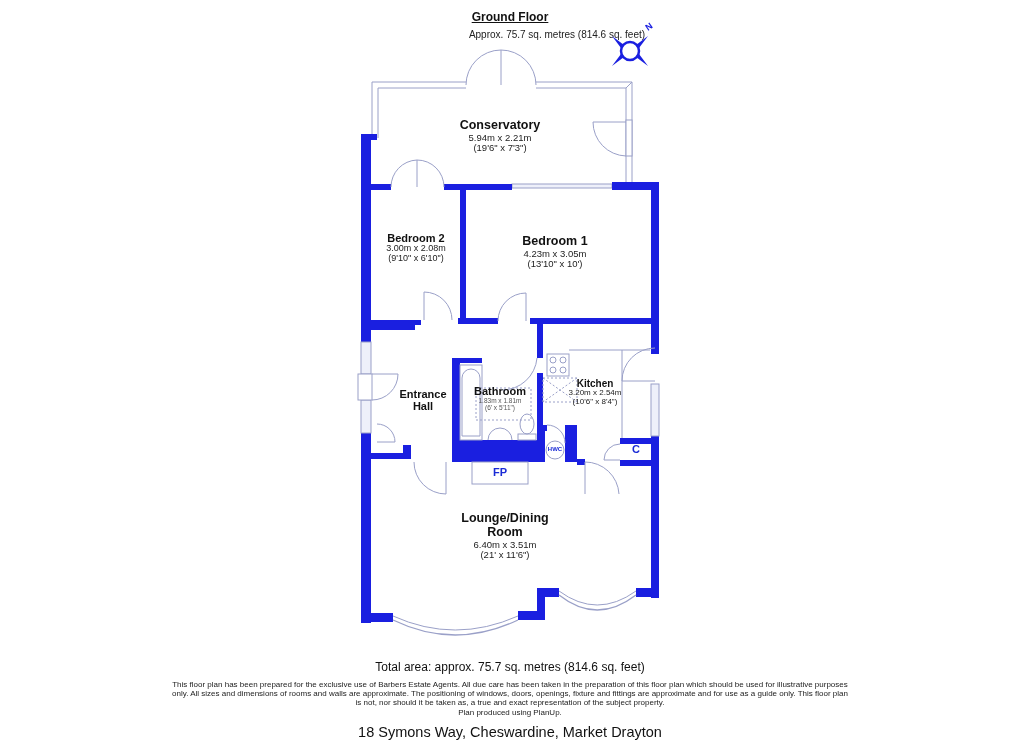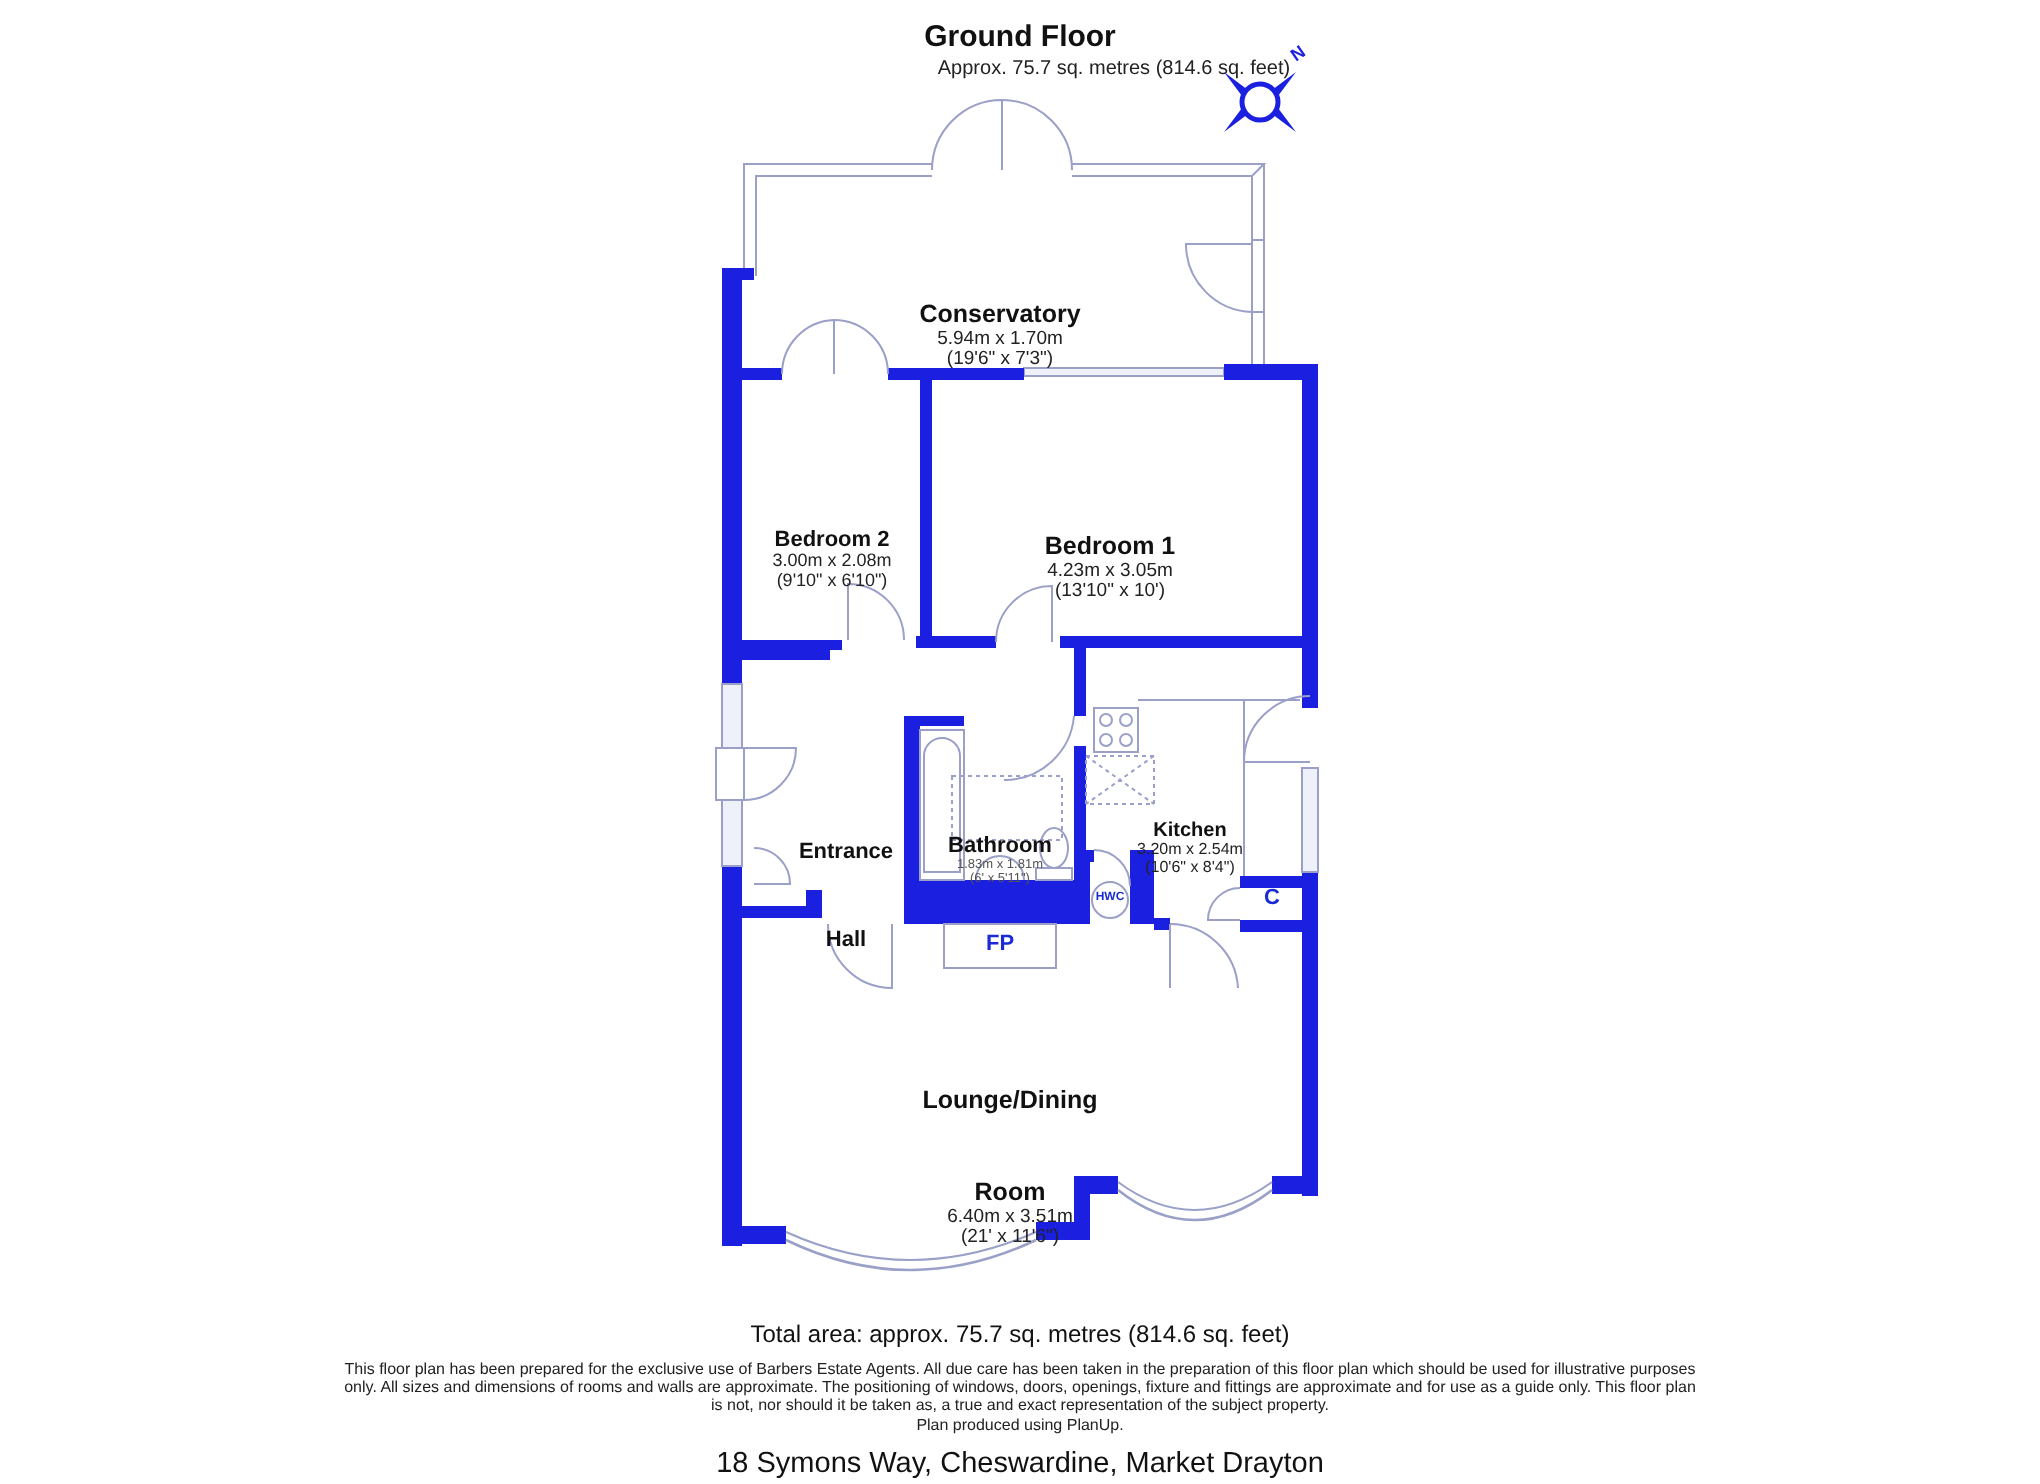--- a/index.html
+++ b/index.html
@@ -1,23 +1,23 @@
 <!DOCTYPE html>
 <html><head>
 <meta charset="utf-8">
 <style>
   html, body { margin:0; padding:0; background:#ffffff; }
   body { width:1020px; height:742px; position:relative; overflow:hidden; font-family:"Liberation Sans", sans-serif; color:#111; }
   .abs { position:absolute; }
   .center { text-align:center; }
-  #title { left:0; width:1020px; top:10px; font-size:15px; font-weight:bold; }
+  #title { left:0; width:1020px; top:10px; font-size:12px; font-weight:bold;text-decoration:underline; }
   #subtitle { left:0; width:1020px; top:29px; font-size:10px; color:#222;margin-left:47px; }
   svg#plan { position:absolute; left:0; top:0; }
   .room-label { position:absolute; text-align:center; line-height:1.1; color:#111; }
-  .room-name { font-weight:bold; font-size:12.5px; display:block;margin-top:32px; }
+  .room-name { font-weight:bold; font-size:12.5px; display:block; }
   .room-dim { font-size:9.5px; display:block; color:#222; }
   .room-small .room-name { font-size:11px; }
   .room-small .room-dim { font-size:6.5px; color:#555; }
   .tag { position:absolute; font-weight:bold; color:#1a2bd6; font-size:11px; text-align:center; }
   #total { left:0; width:1020px; top:660px; font-size:12px; }
   #disclaimer { left:170px; width:680px; top:680px; font-size:8px; line-height:1.15; color:#222; }
   #address { left:0; width:1020px; top:724px; font-size:14.5px; font-weight:normal; }
 </style>
 </head>
 <body>
@@ -165,21 +165,21 @@
 
     <path d="M393,620 Q455,650 518,620" stroke-width="1.3"></path>
     <path d="M393,616 Q455,644 518,616"></path>
     <path d="M559,595 Q597,625 636,595" stroke-width="1.3"></path>
     <path d="M559,591 Q597,619 636,591"></path>
   </g>
 </svg>
 
 <div class="room-label" style="left:420px; top:119px; width:160px;">
   <span class="room-name">Conservatory</span>
-  <span class="room-dim">5.94m x 1.70m</span>
+  <span class="room-dim">5.94m x 2.21m</span>
   <span class="room-dim">(19'6" x 7'3")</span>
 </div>
 <div class="room-label" style="left:370px; top:232px; width:92px;">
   <span class="room-name" style="font-size:11px">Bedroom 2</span>
   <span class="room-dim" style="font-size:9px">3.00m x 2.08m</span>
   <span class="room-dim" style="font-size:9px">(9'10" x 6'10")</span>
 </div>
 <div class="room-label" style="left:480px; top:235px; width:150px;">
   <span class="room-name">Bedroom 1</span>
   <span class="room-dim">4.23m x 3.05m</span>

